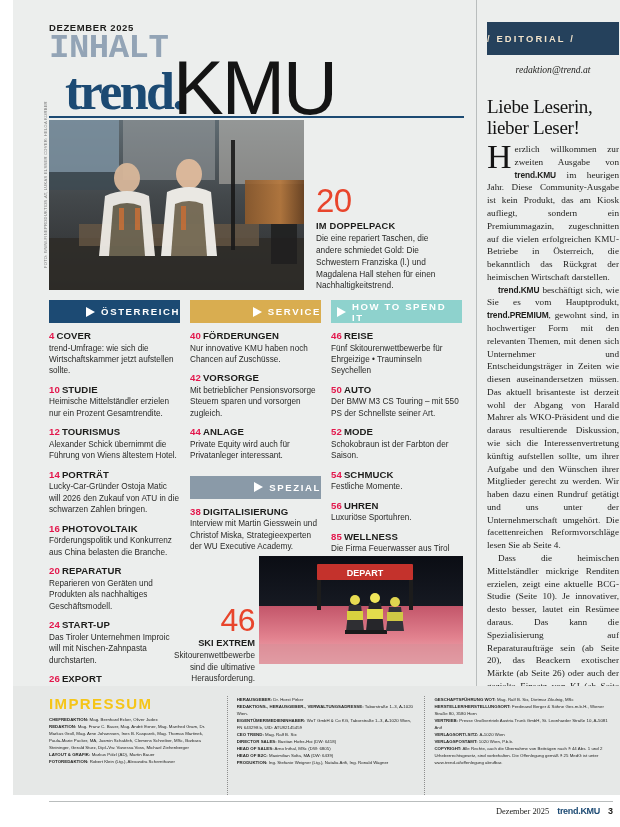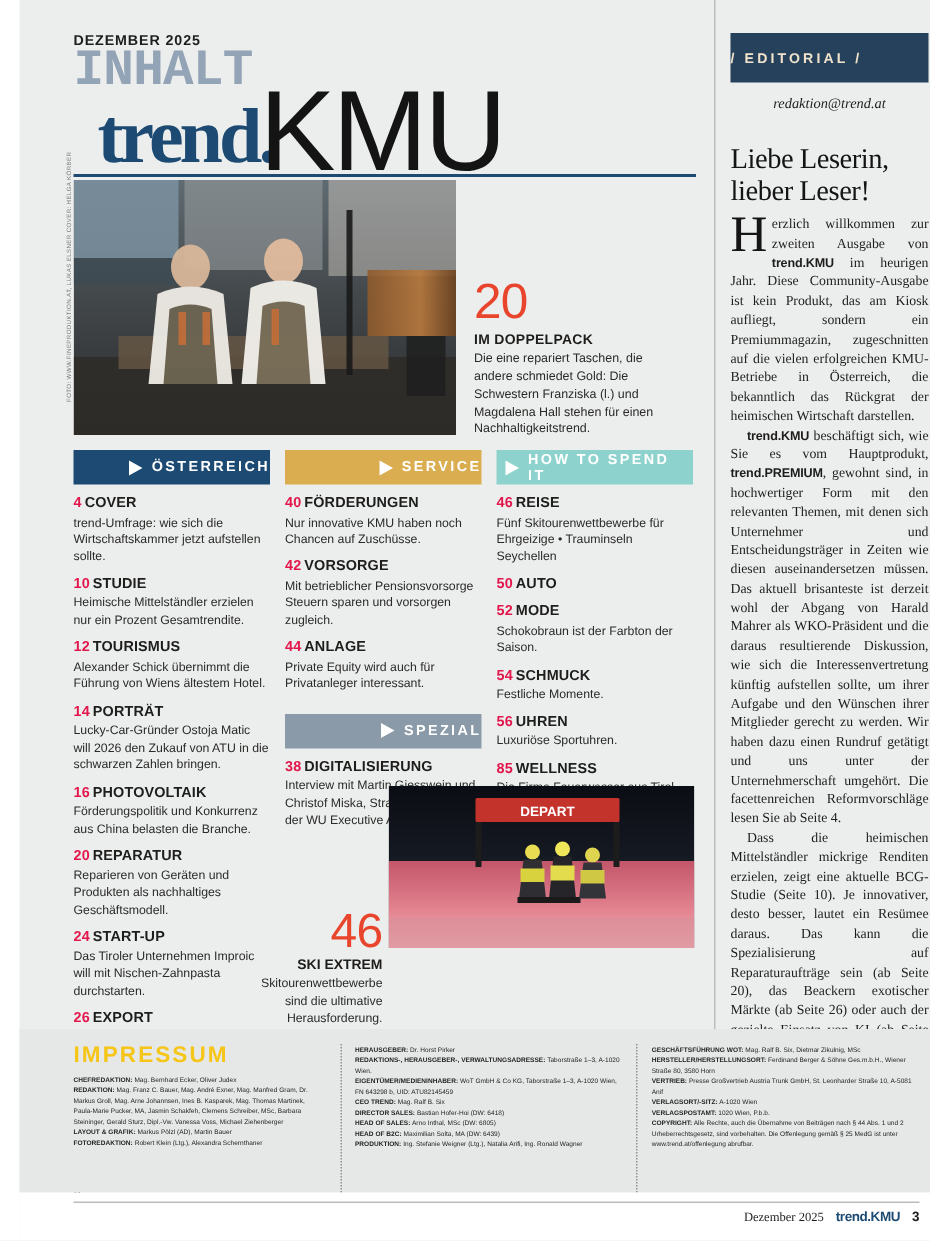--- a/index.html
+++ b/index.html
@@ -200,21 +200,21 @@
     color: #2a2a28;
   }
   .entry.tight .entry-head { font-size: 9.1px; letter-spacing: -0.1px; }
 
   .spezial-block { margin-top: 14px; }
 
   
   .ski-wrap {
     position: absolute;
     left: 246px;
-    top: 524px;
+    top: 556px;
     width: 204px;
     height: 108px;
     overflow: hidden;
     text-align: right;
   }
   .ski-img { width: 100%; height: 100%; display: block; }
   .ski-text {
     position: absolute;
     left: 150px;
     top: 605px;
@@ -529,20 +529,21 @@
         <span class="tri"></span>
         <span class="lbl">HOW TO SPEND IT</span>
       </div>
 
       <div class="entry">
         <div class="entry-head"><span class="pg">46</span><span>REISE</span></div>
         <div class="entry-body">Fünf Skitourenwettbewerbe für Ehrgeizige • Trauminseln Seychellen</div>
       </div>
       <div class="entry">
         <div class="entry-head"><span class="pg">50</span><span>AUTO</span></div>
+        <div class="entry-body">Der BMW M3 CS Touring – mit 550 PS der Schnellste seiner Art.</div>
       </div>
       <div class="entry">
         <div class="entry-head"><span class="pg">52</span><span>MODE</span></div>
         <div class="entry-body">Schokobraun ist der Farbton der Saison.</div>
       </div>
       <div class="entry">
         <div class="entry-head"><span class="pg">54</span><span>SCHMUCK</span></div>
         <div class="entry-body">Festliche Momente.</div>
       </div>
       <div class="entry">

